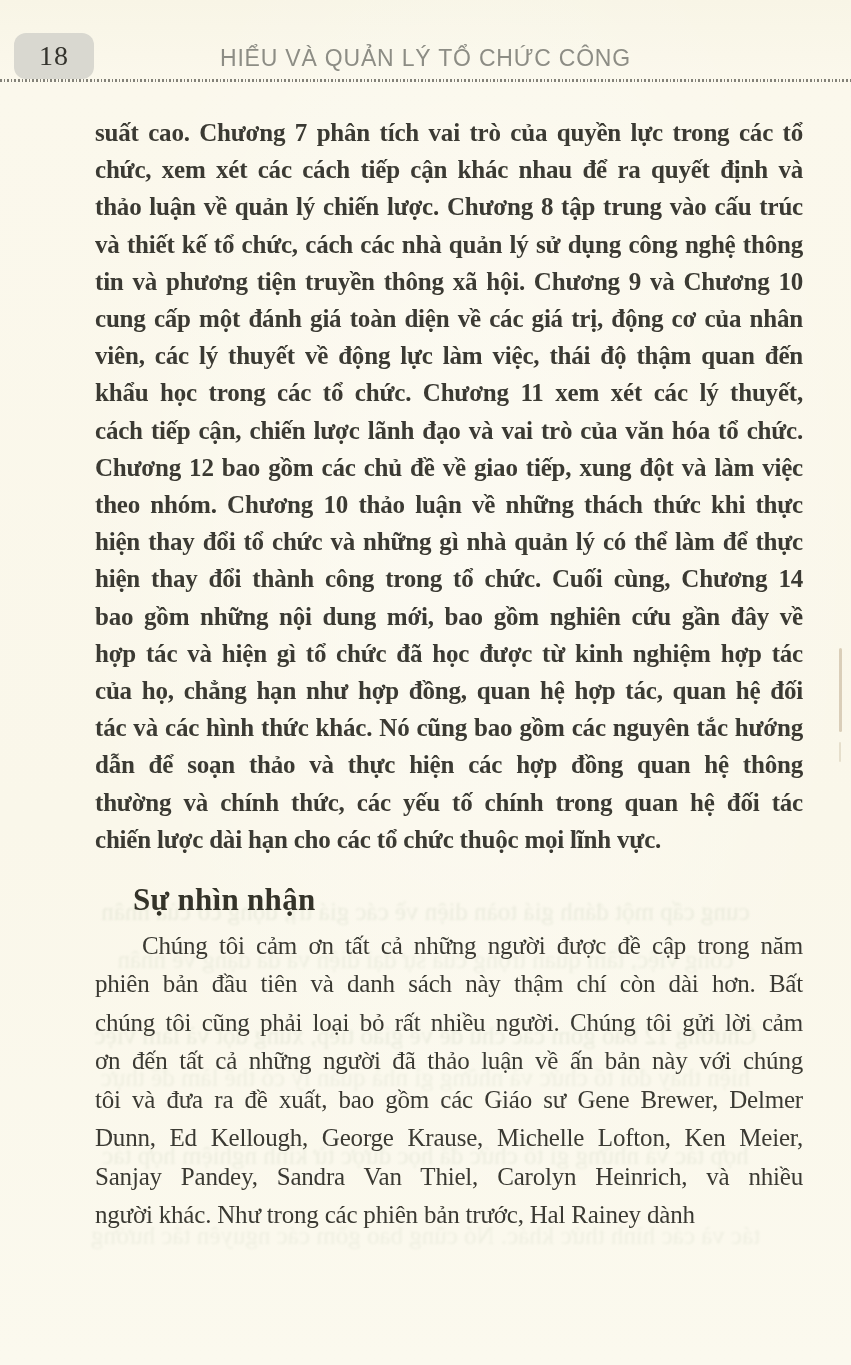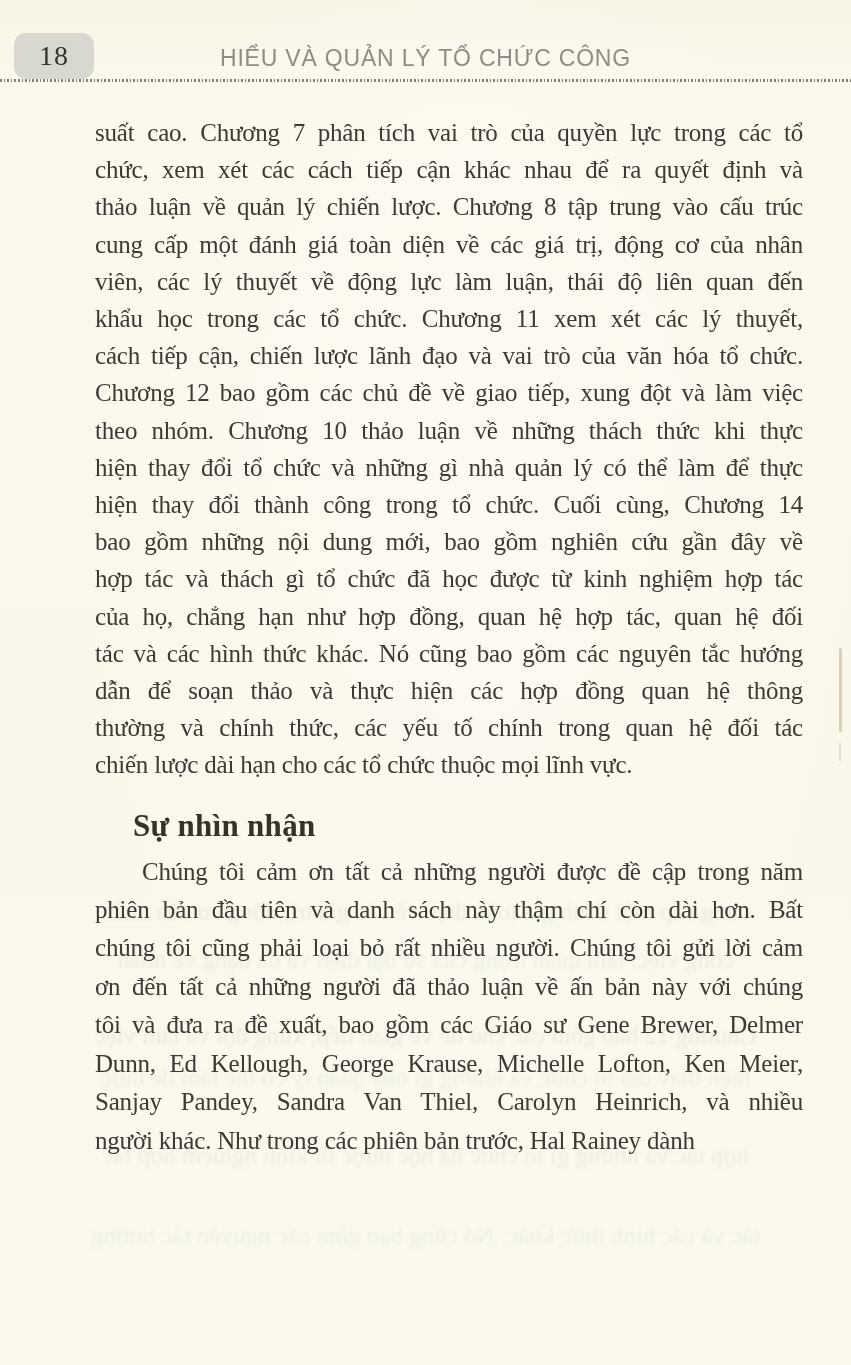--- a/index.html
+++ b/index.html
@@ -58,21 +58,21 @@
     z-index: 2;
   }
   .line {
     font-size: 25px;
     letter-spacing: -0.2px;
     white-space: nowrap;
     text-align: justify;
     text-align-last: justify;
     overflow: visible;
   }
-  .para1 .line { line-height: 37.2px; }
+  .para1 .line { line-height: 37.2px; font-weight: bold; }
   .para2 .line { line-height: 38.4px; }
   .line.last-line { text-align-last: left; }
   .para2 .line.first-line { text-indent: 47px; }
 
   .section-heading {
     margin: 24px 0 9px 38px;
     font-size: 31px;
     line-height: 36px;
     font-weight: 700;
     color: #343329;
@@ -140,30 +140,32 @@
     <div class="header-title">HIỂU VÀ QUẢN LÝ TỔ CHỨC CÔNG</div>
     <div class="dotted-rule"></div>
   </header>
 
   <main class="body-text">
     <div class="para para1">
 
     <div class="line first-line">suất cao. Chương 7 phân tích vai trò của quyền lực trong các tổ</div>
         <div class="line">chức, xem xét các cách tiếp cận khác nhau để ra quyết định và</div>
         <div class="line">thảo luận về quản lý chiến lược. Chương 8 tập trung vào cấu trúc</div>
+        <div class="line">và thiết kế tổ chức, cách các nhà quản lý sử dụng công nghệ thông</div>
+        <div class="line">tin và phương tiện truyền thông xã hội. Chương 9 và Chương 10</div>
         <div class="line">cung cấp một đánh giá toàn diện về các giá trị, động cơ của nhân</div>
-        <div class="line">viên, các lý thuyết về động lực làm luận, thái độ liên quan đến</div>
+        <div class="line">viên, các lý thuyết về động lực làm việc, thái độ thậm quan đến</div>
         <div class="line">khẩu học trong các tổ chức. Chương 11 xem xét các lý thuyết,</div>
         <div class="line">cách tiếp cận, chiến lược lãnh đạo và vai trò của văn hóa tổ chức.</div>
         <div class="line">Chương 12 bao gồm các chủ đề về giao tiếp, xung đột và làm việc</div>
         <div class="line">theo nhóm. Chương 10 thảo luận về những thách thức khi thực</div>
         <div class="line">hiện thay đổi tổ chức và những gì nhà quản lý có thể làm để thực</div>
         <div class="line">hiện thay đổi thành công trong tổ chức. Cuối cùng, Chương 14</div>
         <div class="line">bao gồm những nội dung mới, bao gồm nghiên cứu gần đây về</div>
-        <div class="line">hợp tác và thách gì tổ chức đã học được từ kinh nghiệm hợp tác</div>
+        <div class="line">hợp tác và hiện gì tổ chức đã học được từ kinh nghiệm hợp tác</div>
         <div class="line">của họ, chẳng hạn như hợp đồng, quan hệ hợp tác, quan hệ đối</div>
         <div class="line">tác và các hình thức khác. Nó cũng bao gồm các nguyên tắc hướng</div>
         <div class="line">dẫn để soạn thảo và thực hiện các hợp đồng quan hệ thông</div>
         <div class="line">thường và chính thức, các yếu tố chính trong quan hệ đối tác</div>
         <div class="line last-line">chiến lược dài hạn cho các tổ chức thuộc mọi lĩnh vực.</div>
       </div>
 
     <h2 class="section-heading">Sự nhìn nhận</h2>
 
     <div class="para para2">

